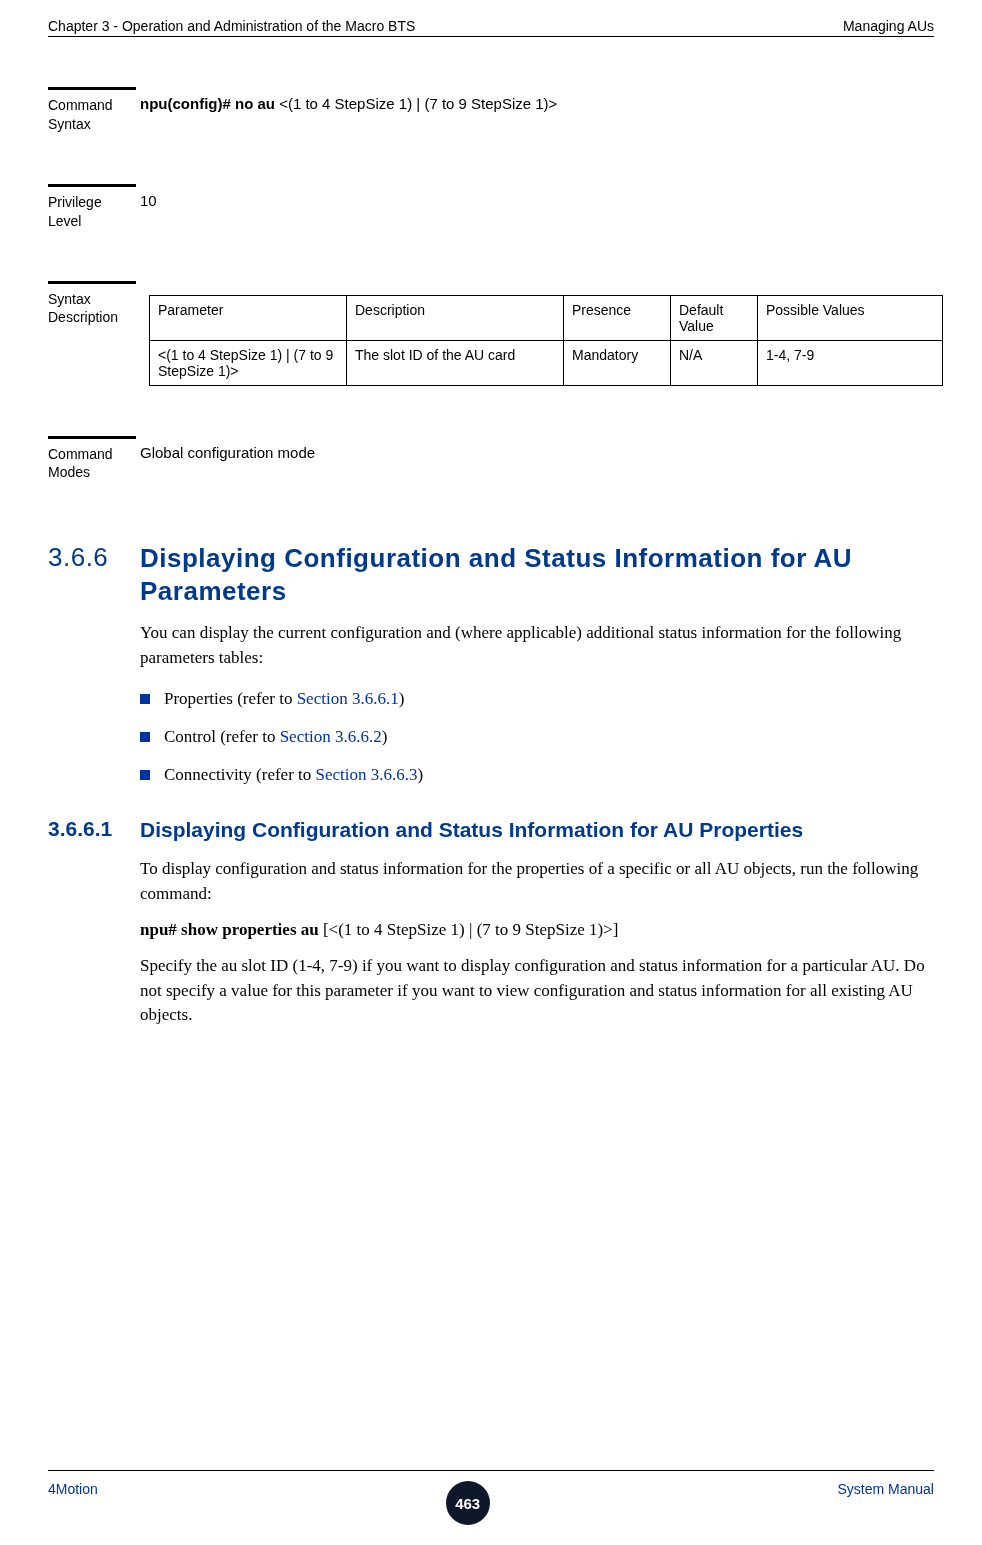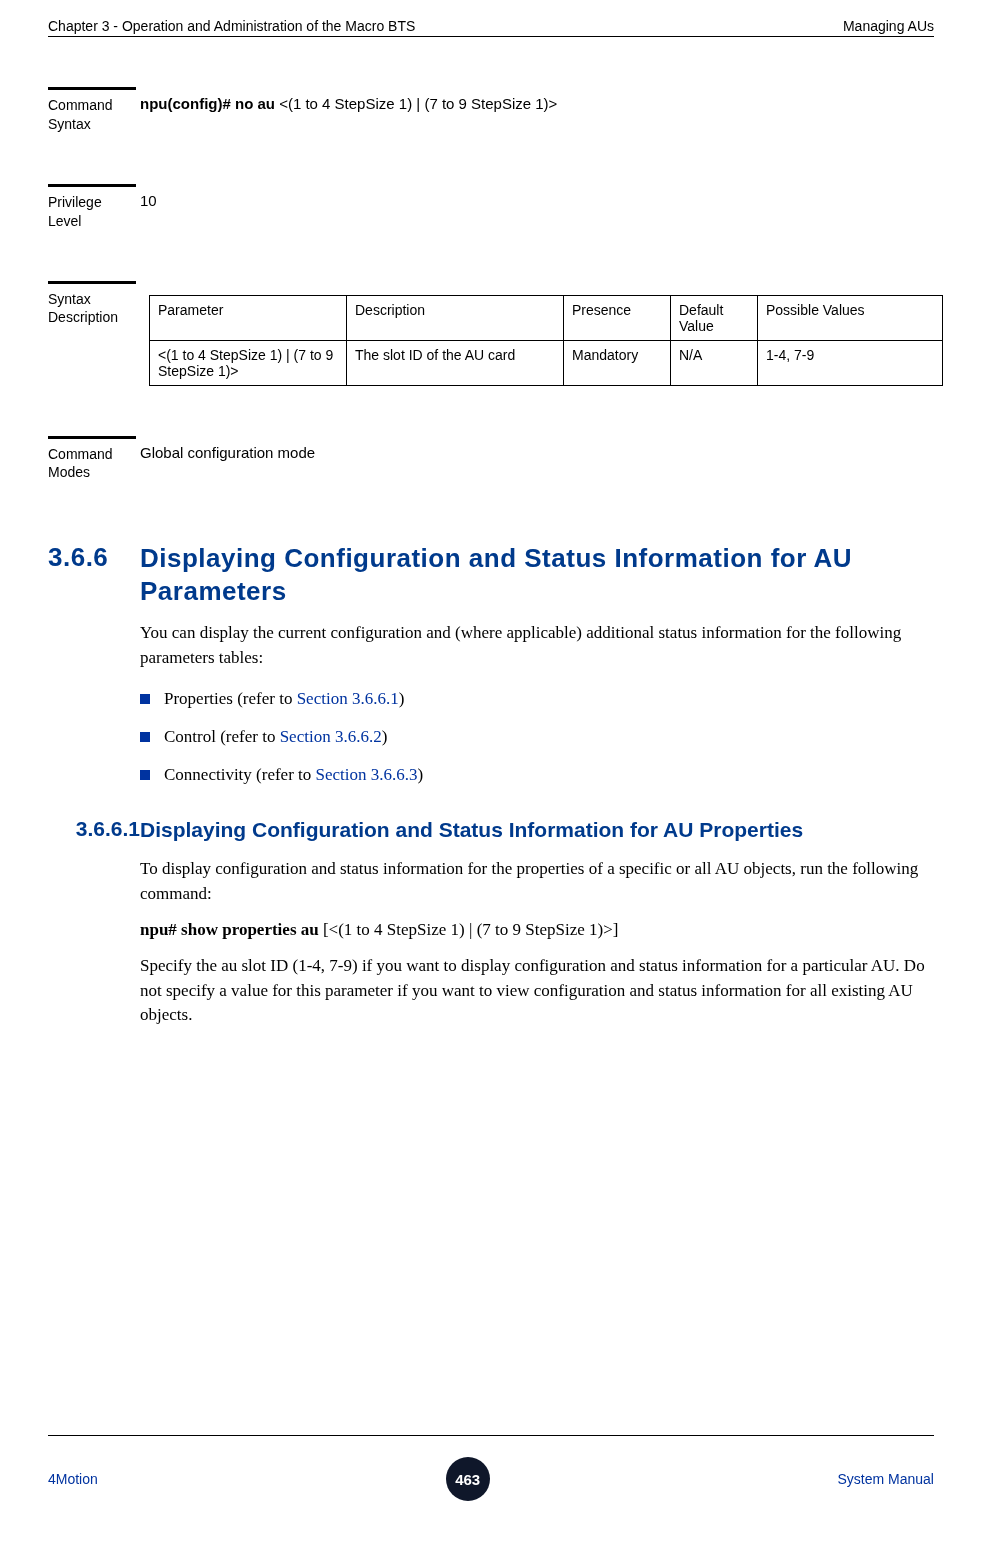--- a/index.html
+++ b/index.html
@@ -55,41 +55,40 @@
 }
 .heading-row {
 display: flex;
 margin-top: 60px;
 }
 .heading-num {
 width: 92px;
 flex: 0 0 92px;
 color: #003A8C;
 font-size: 26px;
-font-weight: bold;
+font-weight: normal;
 letter-spacing: 0.5px;
 }
 .heading-txt {
 color: #003A8C;
 font-size: 26px;
 font-weight: bold;
 letter-spacing: 0.5px;
 line-height: 1.25;
 }
 .sub-heading-row {
 display: flex;
 margin-top: 32px;
 }
 .sub-heading-num {
 width: 92px;
 flex: 0 0 92px;
 color: #003A8C;
 font-size: 21px;
 font-weight: bold;
-text-align: right;
 }
 .sub-heading-txt {
 color: #003A8C;
 font-size: 21px;
 font-weight: bold;
 line-height: 1.25;
 }
 .body-txt {
 font-family: Georgia, "Times New Roman", serif;
 font-size: 17px;
@@ -119,26 +118,25 @@
 }
 .link { color: #0033A0; }
 .cmd-line {
 font-family: Georgia, "Times New Roman", serif;
 font-size: 17px;
 margin: 14px 0 0 92px;
 }
 .cmd-bold { font-weight: bold; }
 .footer {
 position: absolute;
-left: 48px; right: 48px; bottom: 44px;
+left: 48px; right: 48px; bottom: 20px;
 border-top: 1px solid #000;
 display: flex;
-align-items: center;
 justify-content: space-between;
-padding-top: 21px;
+padding-top: 10px;
 font-size: 14px;
 }
 .footer .left { color: #0033A0; }
 .footer .right { color: #0033A0; text-align: right; }
 .page-badge {
 background: #0f172a;
 color: #fff;
 width: 44px;
 height: 44px;
 border-radius: 50%;

